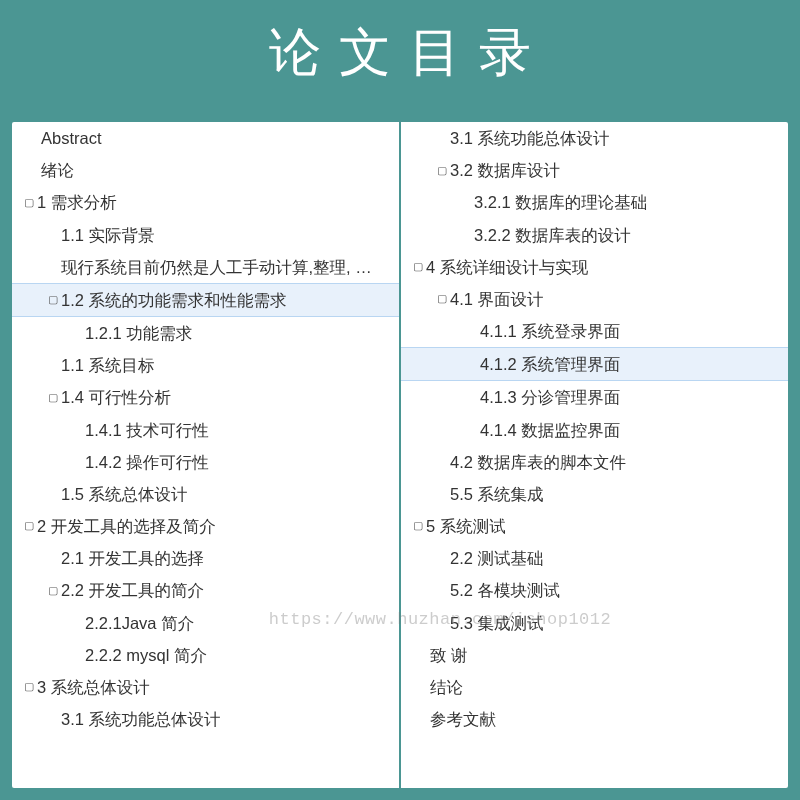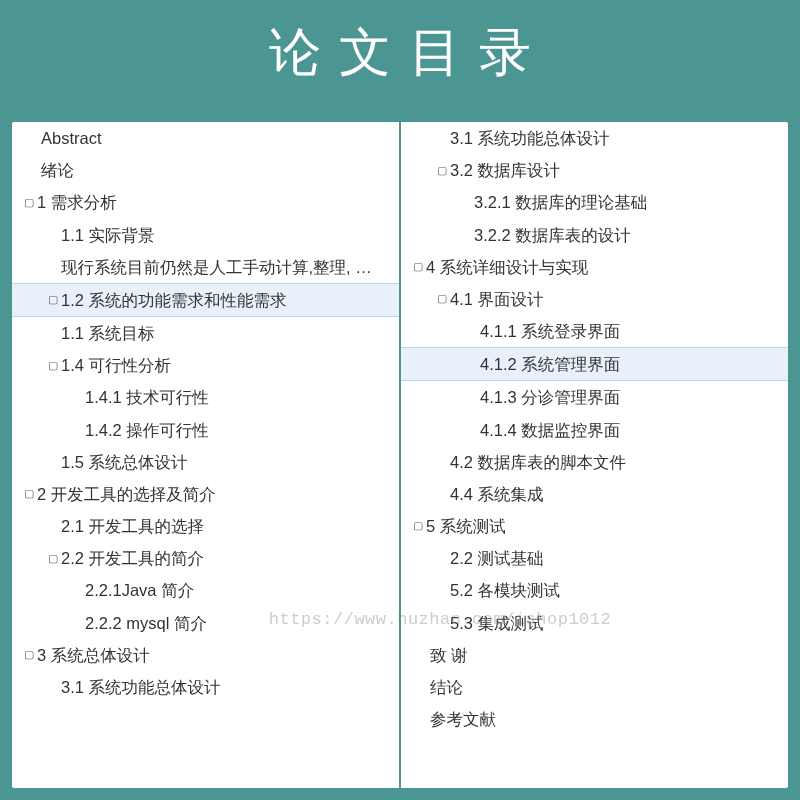--- a/index.html
+++ b/index.html
@@ -109,20 +109,24 @@
         <span class="txt">1.1 实际背景</span>
       </div>
       <div class="row lv2">
         <span class="caret blank">▢</span>
         <span class="txt">现行系统目前仍然是人工手动计算,整理, …</span>
       </div>
       <div class="row lv2 selected">
         <span class="caret">▢</span>
         <span class="txt">1.2 系统的功能需求和性能需求</span>
       </div>
+      <div class="row lv3">
+        <span class="caret blank">▢</span>
+        <span class="txt">1.2.1 功能需求</span>
+      </div>
       <div class="row lv2">
         <span class="caret blank">▢</span>
         <span class="txt">1.1 系统目标</span>
       </div>
       <div class="row lv2">
         <span class="caret">▢</span>
         <span class="txt">1.4 可行性分析</span>
       </div>
       <div class="row lv3">
         <span class="caret blank">▢</span>
@@ -205,21 +209,21 @@
       <div class="row lv4">
         <span class="caret blank">▢</span>
         <span class="txt">4.1.4 数据监控界面</span>
       </div>
       <div class="row lv2">
         <span class="caret blank">▢</span>
         <span class="txt">4.2 数据库表的脚本文件</span>
       </div>
       <div class="row lv2">
         <span class="caret blank">▢</span>
-        <span class="txt">4.4 系统集成</span>
+        <span class="txt">5.5 系统集成</span>
       </div>
       <div class="row lv1">
         <span class="caret">▢</span>
         <span class="txt">5     系统测试</span>
       </div>
       <div class="row lv2">
         <span class="caret blank">▢</span>
         <span class="txt">2.2 测试基础</span>
       </div>
       <div class="row lv2">

